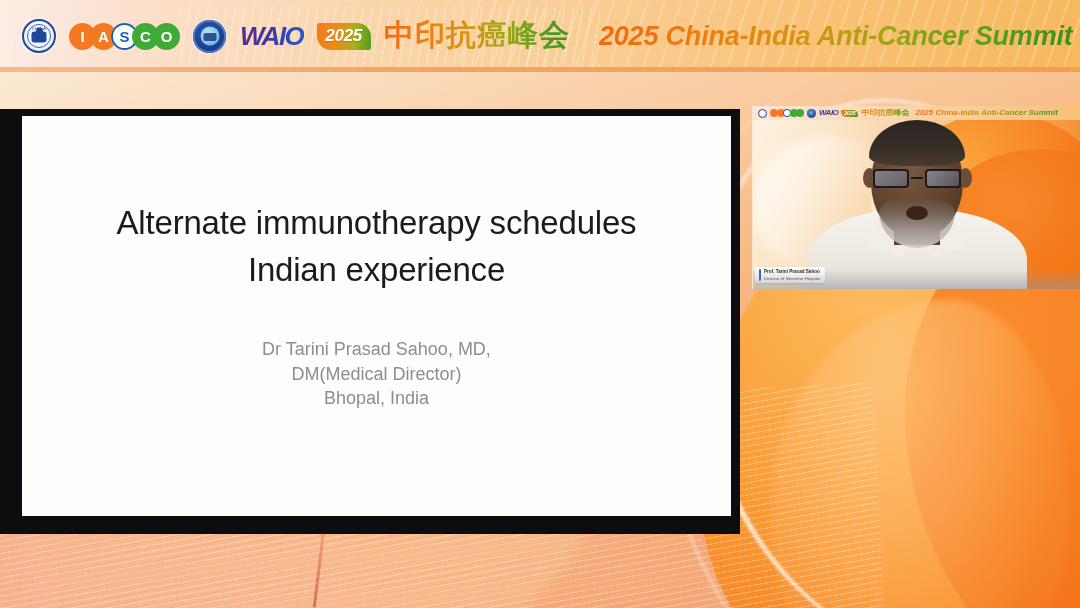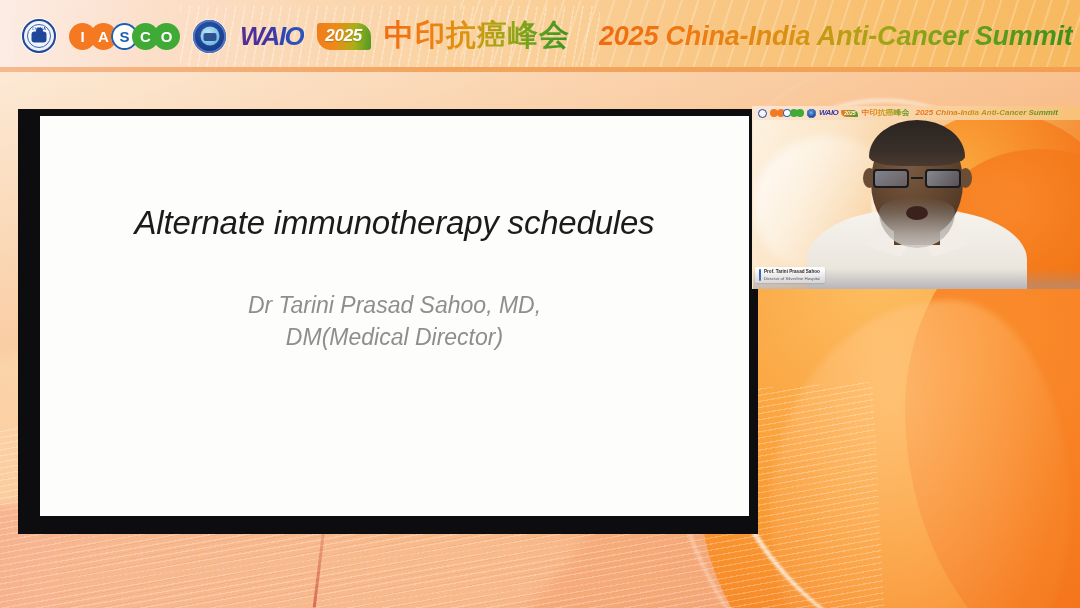--- a/index.html
+++ b/index.html
@@ -267,45 +267,44 @@
     background: linear-gradient(96deg, #ef6a11 0%, #f07a10 20%, #d79412 42%, #9aa615 62%, #5c9c1e 82%, #3e8f1d 100%);
     -webkit-background-clip: text; background-clip: text;
     color: transparent;
     line-height: 1;
     white-space: nowrap;
   }
 
   
   .slide-frame {
     position: absolute;
-    left: 18px; top: 109px;
+    left: 0; top: 109px;
     width: 740px; height: 425px;
     background: #0d0d0f;
     padding: 7px 9px 18px 22px;
-    font-style: italic;
   }
   .slide-page {
     width: 100%; height: 100%;
     background: #fdfdfb;
     display: flex; flex-direction: column;
     align-items: center;
     padding-top: 84px;
   }
   .slide-title {
     font-size: 33px;
     color: #1b1b1b;
     text-align: center;
     line-height: 1.42;
     font-weight: 400;
     letter-spacing: -.2px;
     max-width: 640px;
   }
   .slide-sub {
     margin-top: 43px;
-    font-size: 23px;
+    font-size: 18px;
     color: #8e8e8e;
     text-align: center;
     line-height: 1.38;
     font-weight: 400;
   }
 
   
   .video {
     position: absolute;
     left: 752px; top: 106px;
@@ -542,24 +541,26 @@
       <div class="en-title">2025 China-India Anti-Cancer Summit</div>
     </div>
 
     <div class="banner-bottom"></div>
   </div>
 
   <div class="slide-frame">
     <div class="slide-page">
       <div class="slide-title">
         <div>Alternate immunotherapy schedules</div>
+        <div>Indian experience</div>
       </div>
       <div class="slide-sub">
         <div>Dr Tarini Prasad Sahoo, MD,</div>
         <div>DM(Medical Director)</div>
+        <div>Bhopal, India</div>
       </div>
     </div>
   </div>
 
   <div class="video">
     <div class="v-bg"></div>
     <div class="v-wisp"></div>
     <div class="v-blob"></div>
     <div class="v-blob2"></div>
     <div class="v-arc"></div>

